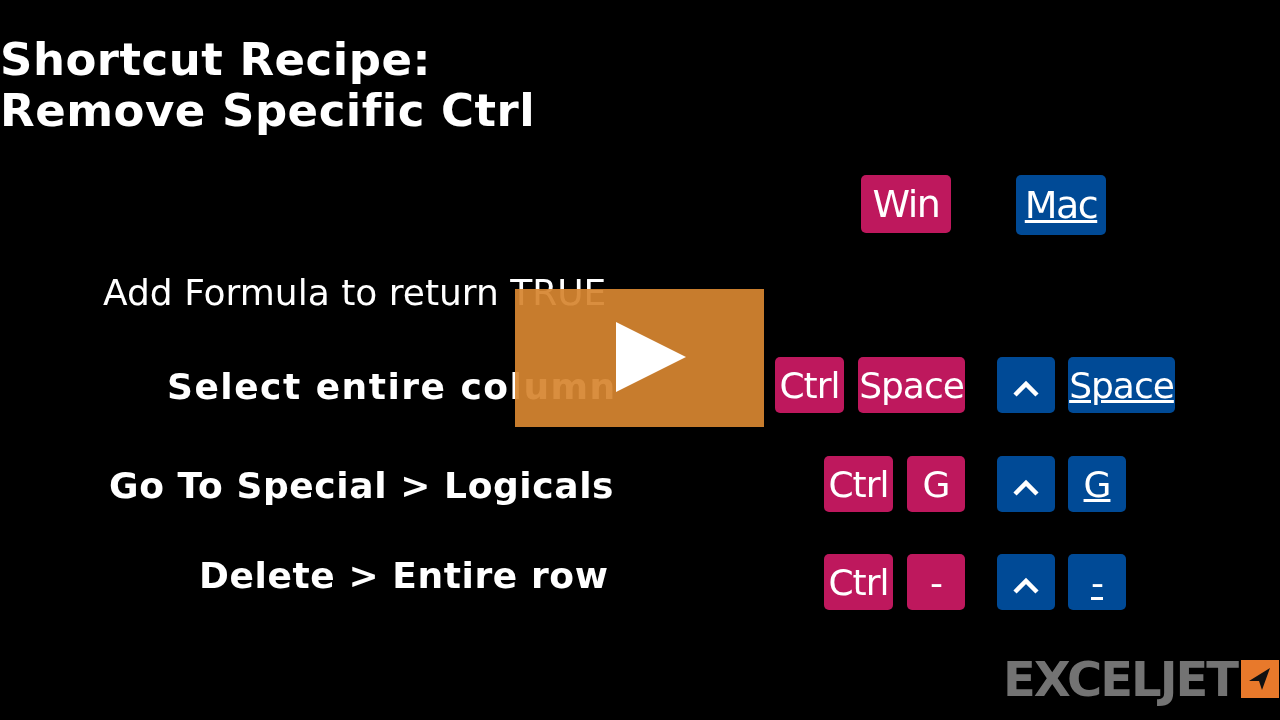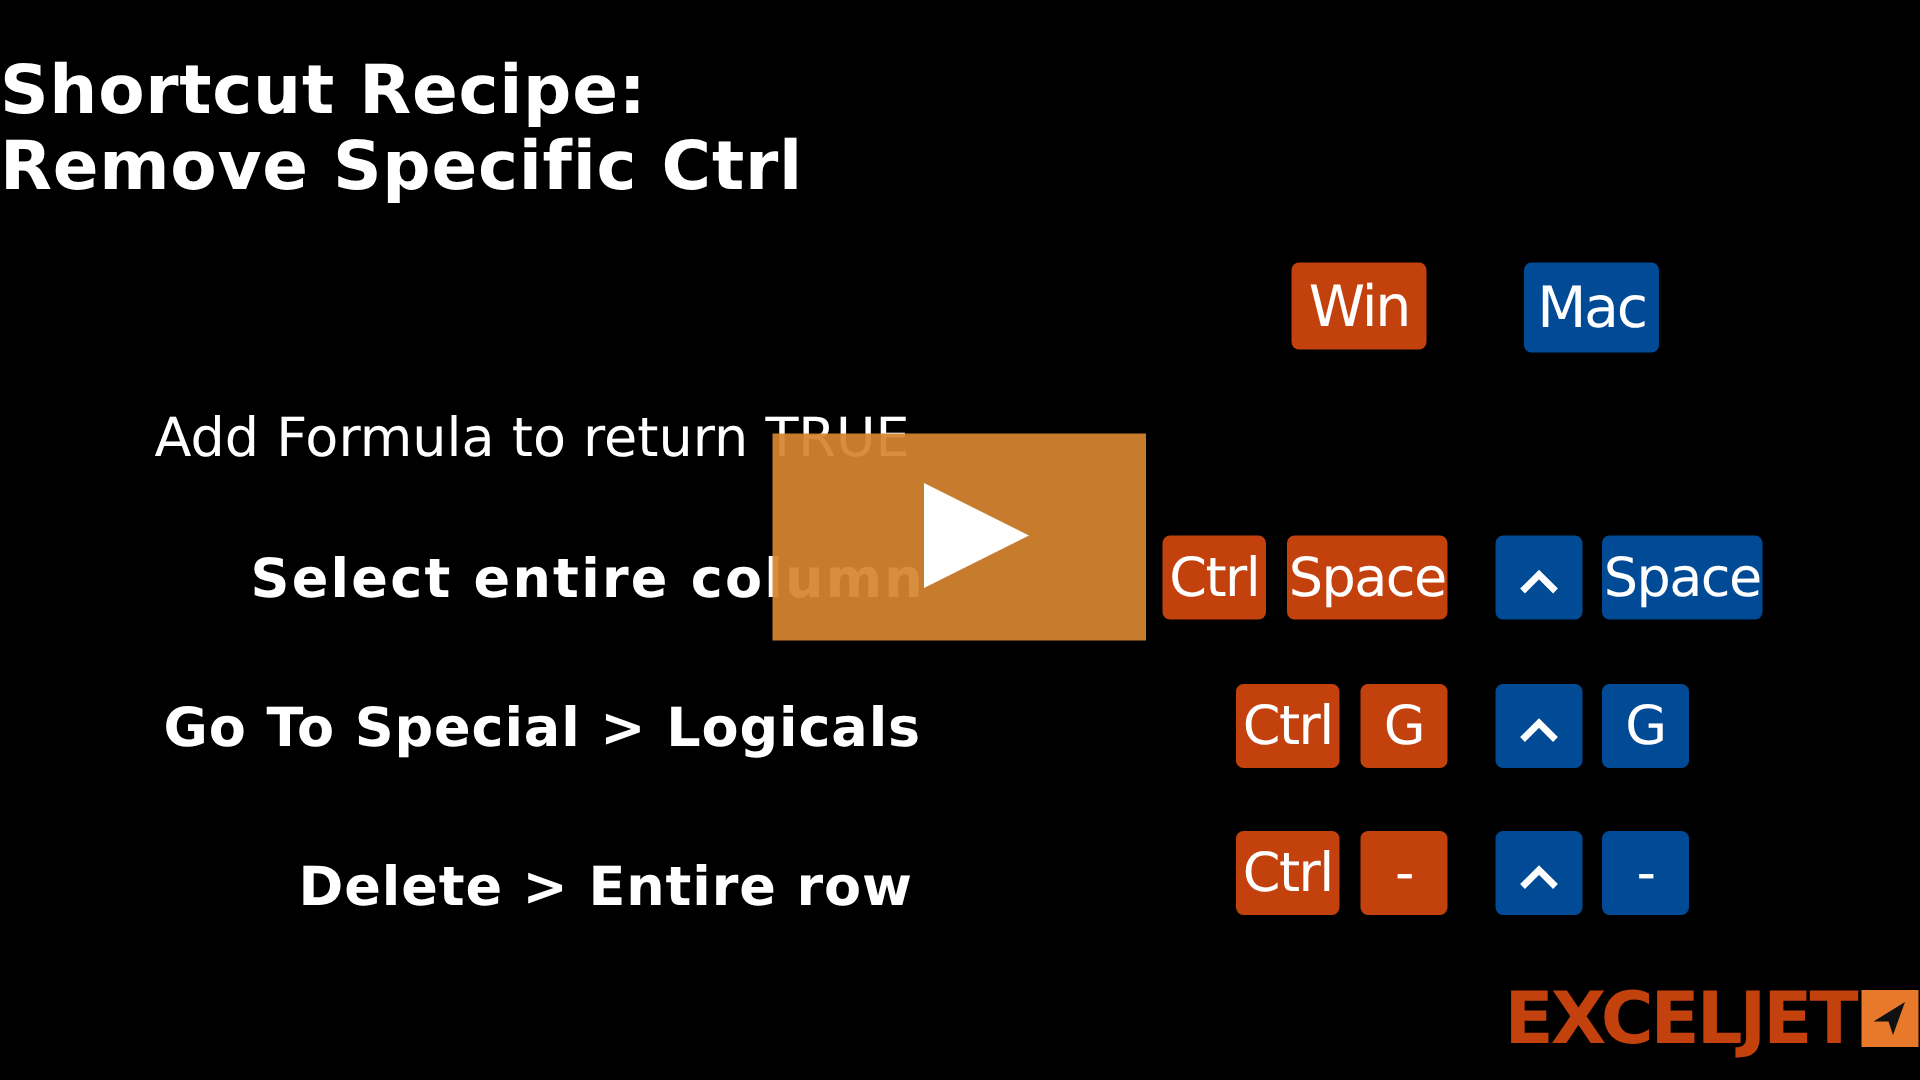--- a/index.html
+++ b/index.html
@@ -6,48 +6,48 @@
   body { width:1280px; height:720px; background:#000; position:relative; overflow:hidden;
          font-family:"DejaVu Sans", sans-serif; color:#fff; }
   .title { position:absolute; left:0; width:1280px; text-align:left; font-weight:bold;
            font-size:45px; line-height:50px; letter-spacing:0.5px; }
   .title.l1 { top:35px; }
   .title.l2 { top:86px; }
   .step { position:absolute; white-space:nowrap; font-size:36px; line-height:44px; }
   .step.bold { font-weight:bold; letter-spacing:0.6px; }
   .key { position:absolute; border-radius:5px; display:flex; align-items:center; justify-content:center;
          font-family:"DejaVu Sans", sans-serif; color:#fff; font-size:36px; letter-spacing:-1px; }
-  .win { background:#c2410c; }
-  .mac { background:#004a96; }
+  .win { background:#be185d; }
+  .mac { background:#004a96;text-decoration:underline; }
   .hdr { font-size:38px; letter-spacing:-1.5px; }
   .caret svg { width:30px; height:20px; }
   .overlay { position:absolute; left:515px; top:289px; width:249px; height:138px;
              background:rgba(214,133,48,0.93); }
   .overlay .tri { position:absolute; left:101px; top:33px; width:0; height:0;
                   border-top:35px solid transparent; border-bottom:35px solid transparent;
                   border-left:70px solid #fff; }
   .logo { position:absolute; left:1003px; top:656px; height:46px; display:flex; align-items:center; }
-  .logo-text { font-family:"DejaVu Sans", sans-serif; font-weight:bold; font-size:48px; color:#c2410c;
+  .logo-text { font-family:"DejaVu Sans", sans-serif; font-weight:bold; font-size:48px; color:#737373;
                letter-spacing:-2px; line-height:46px; }
   .logo-mark { margin-left:4px; width:38px; height:38px; background:#e8792b; position:relative; }
   .logo-mark svg { position:absolute; left:6px; top:6px; width:26px; height:26px; }
 </style>
 </head>
 <body>
 
 <div class="title l1">Shortcut Recipe:</div>
 <div class="title l2">Remove Specific Ctrl</div>
 
 <div class="key win hdr" style="left:861px;top:175px;width:90px;height:58px;">Win</div>
 <div class="key mac hdr" style="left:1016px;top:175px;width:90px;height:60px;">Mac</div>
 
 <div class="step" style="left:103px;top:271px;">Add Formula to return TRUE</div>
 <div class="step bold" style="left:167px;top:365px;letter-spacing:1.5px;">Select entire column</div>
 <div class="step bold" style="left:95px;top:464px;margin-left:14px;">Go To Special &gt; Logicals</div>
-<div class="step bold" style="left:199px;top:570px;">Delete &gt; Entire row</div>
+<div class="step bold" style="left:199px;top:554px;">Delete &gt; Entire row</div>
 
 <div class="key win" style="left:775px;top:357px;width:69px;height:56px;">Ctrl</div>
 <div class="key win" style="left:858px;top:357px;width:107px;height:56px;">Space</div>
 <div class="key mac caret" style="left:997px;top:357px;width:58px;height:56px;">
   <span><svg viewBox="0 0 30 20">
         <polyline points="4,17 15,6 26,17" fill="none" stroke="#fff" stroke-width="4.5"></polyline>
       </svg></span>
 </div>
 <div class="key mac" style="left:1068px;top:357px;width:107px;height:56px;">Space</div>
 

